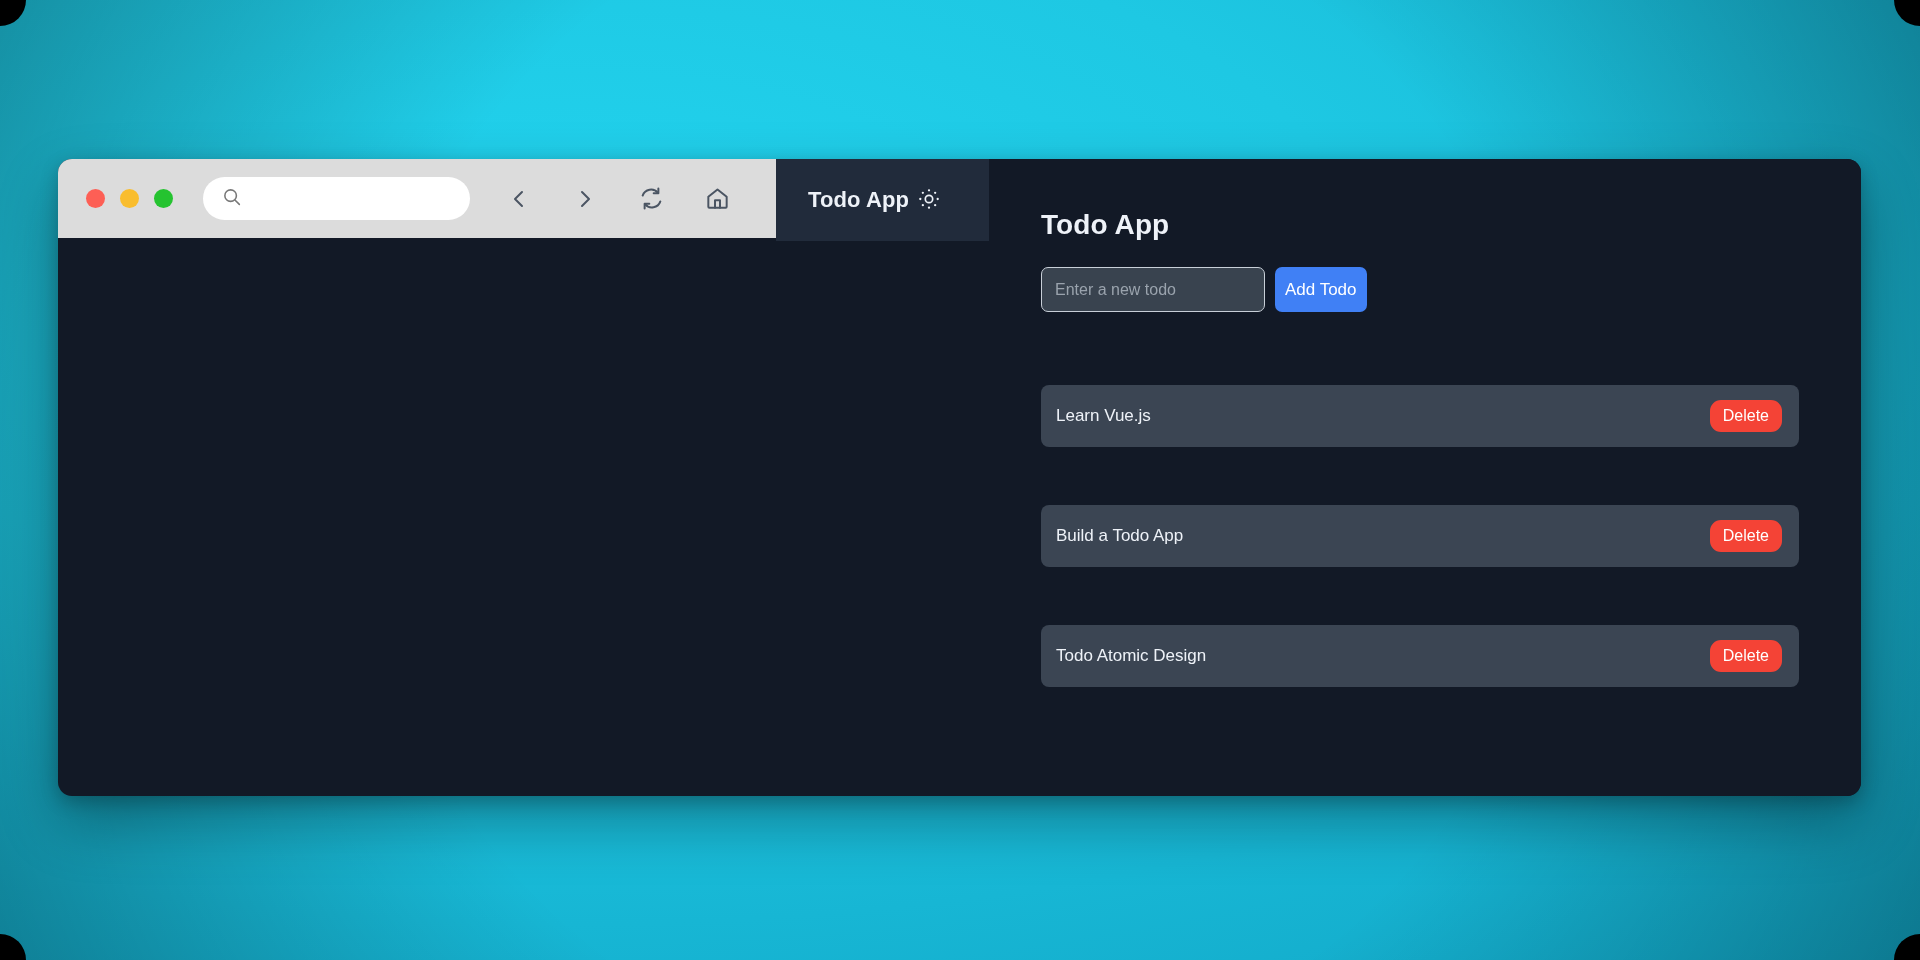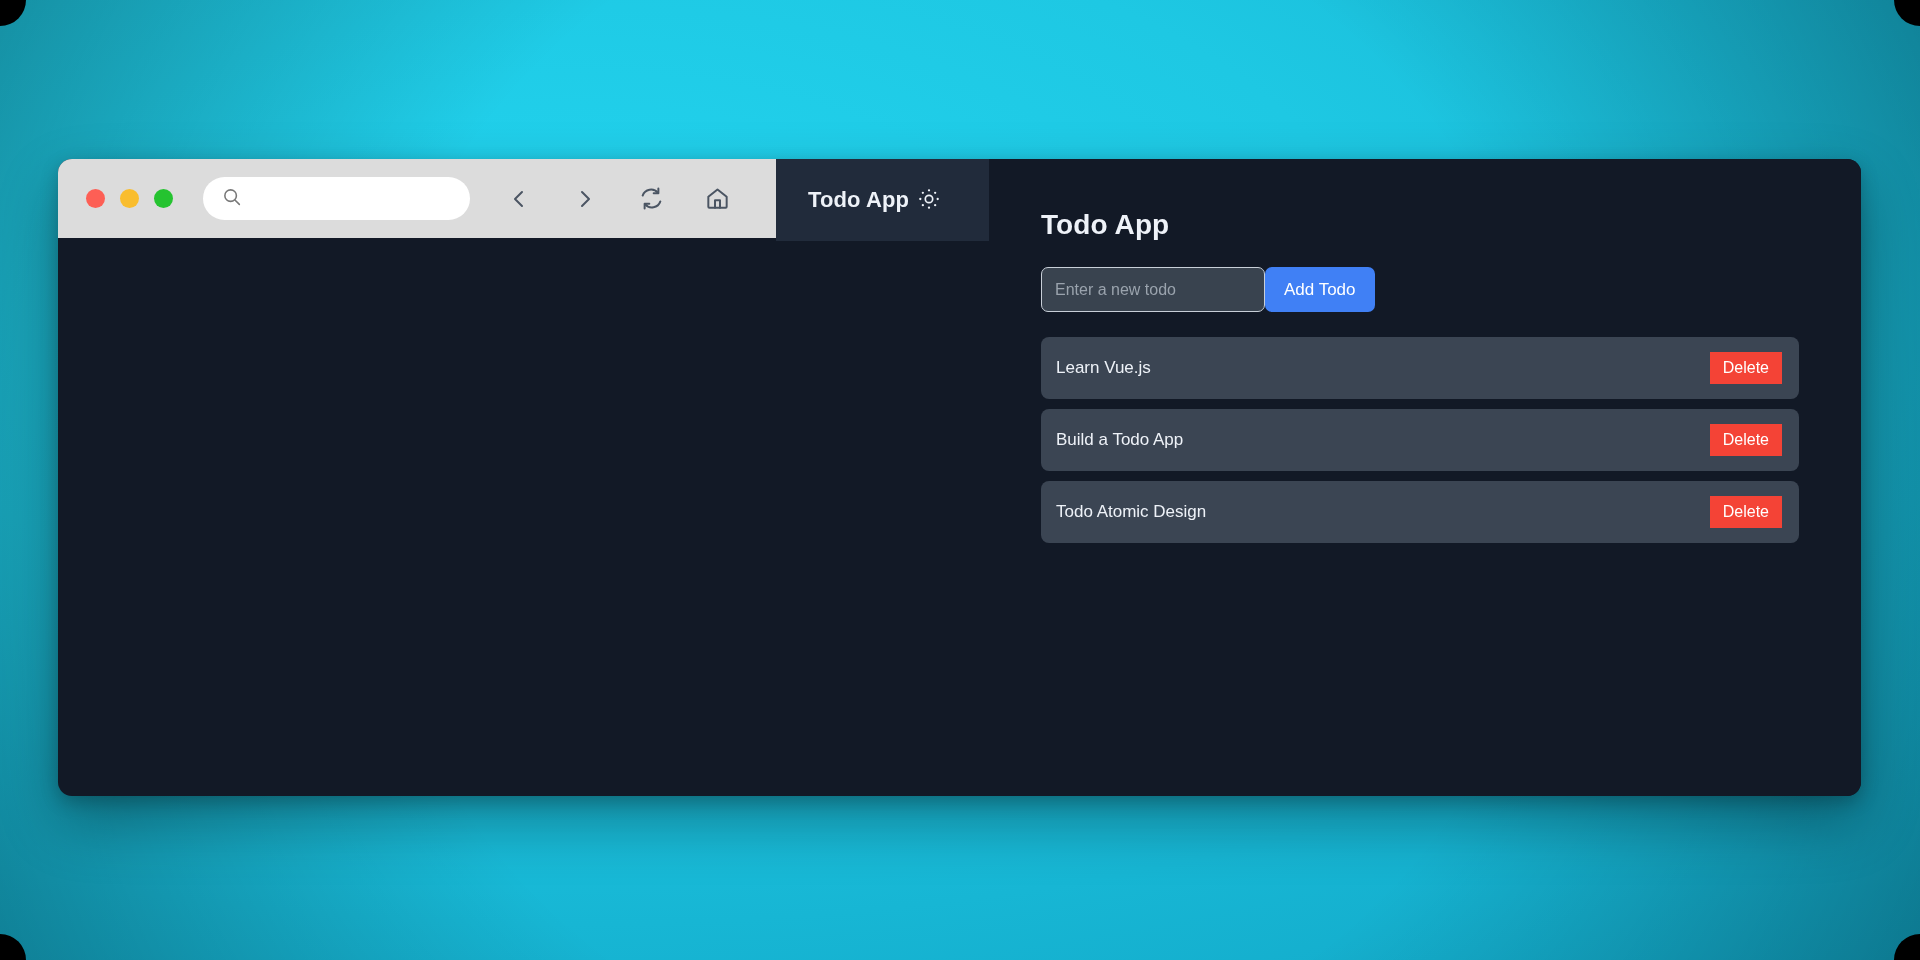--- a/index.html
+++ b/index.html
@@ -158,20 +158,21 @@
     font-size: 28px;
     font-weight: bold;
     color: #eef2f8;
     margin-bottom: 26px;
     letter-spacing: 0.1px;
   }
 
   .todo-form {
     display: flex;
     align-items: stretch;
+    gap: 10px;
     margin-bottom: 25px;
   }
   .todo-input {
     width: 224px;
     height: 45px;
     background: #39434f;
     border: 1px solid #c8cfd8;
     border-radius: 7px;
     color: #e8edf4;
     font-family: "Liberation Sans", sans-serif;
@@ -181,50 +182,51 @@
   }
   .todo-input::placeholder { color: #9aa3ad; }
 
   .add-btn {
     background: #4080f5;
     color: #ffffff;
     border: none;
     border-radius: 7px;
     font-family: "Liberation Sans", sans-serif;
     font-size: 17px;
-    padding: 0 19px;
+    padding: 0 10px;
     height: 45px;
     cursor: pointer;
     white-space: nowrap;
   }
 
   .todo-list {
     list-style: none;
     display: flex;
     flex-direction: column;
     gap: 10px;
   }
   .todo-item {
     background: #3b4553;
     border-radius: 8px;
     height: 62px;
     display: flex;
     align-items: center;
     justify-content: space-between;
     padding: 0 17px 0 15px;
+    margin-top: 48px;
   }
   .todo-text {
     font-size: 17px;
     color: #eef2f8;
   }
   .delete-btn {
     background: #f44336;
     color: #ffffff;
     border: none;
-    border-radius: 0;
+    border-radius: 11px;
     font-family: "Liberation Sans", sans-serif;
     font-size: 16px;
     padding: 7px 13px;
     cursor: pointer;
     line-height: 1.1;
   }
 </style>
 </head>
 <body>
 

